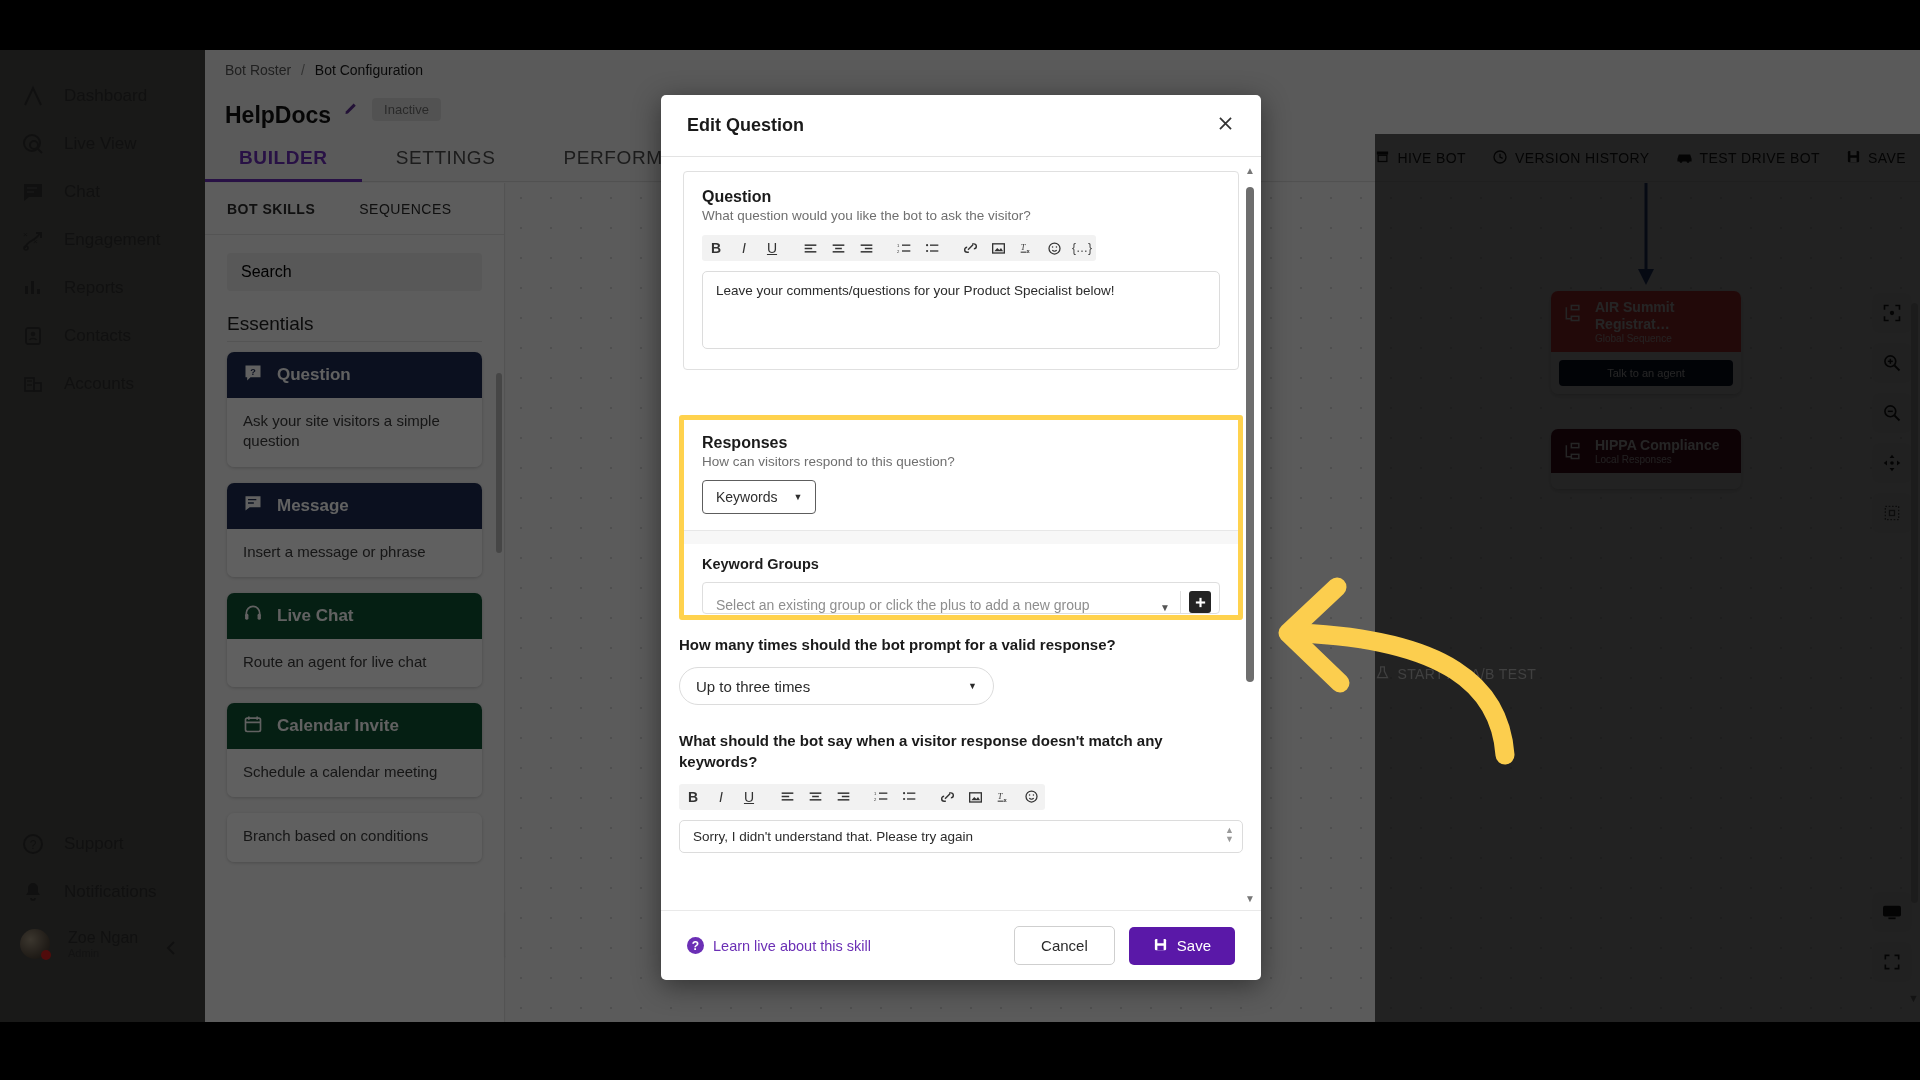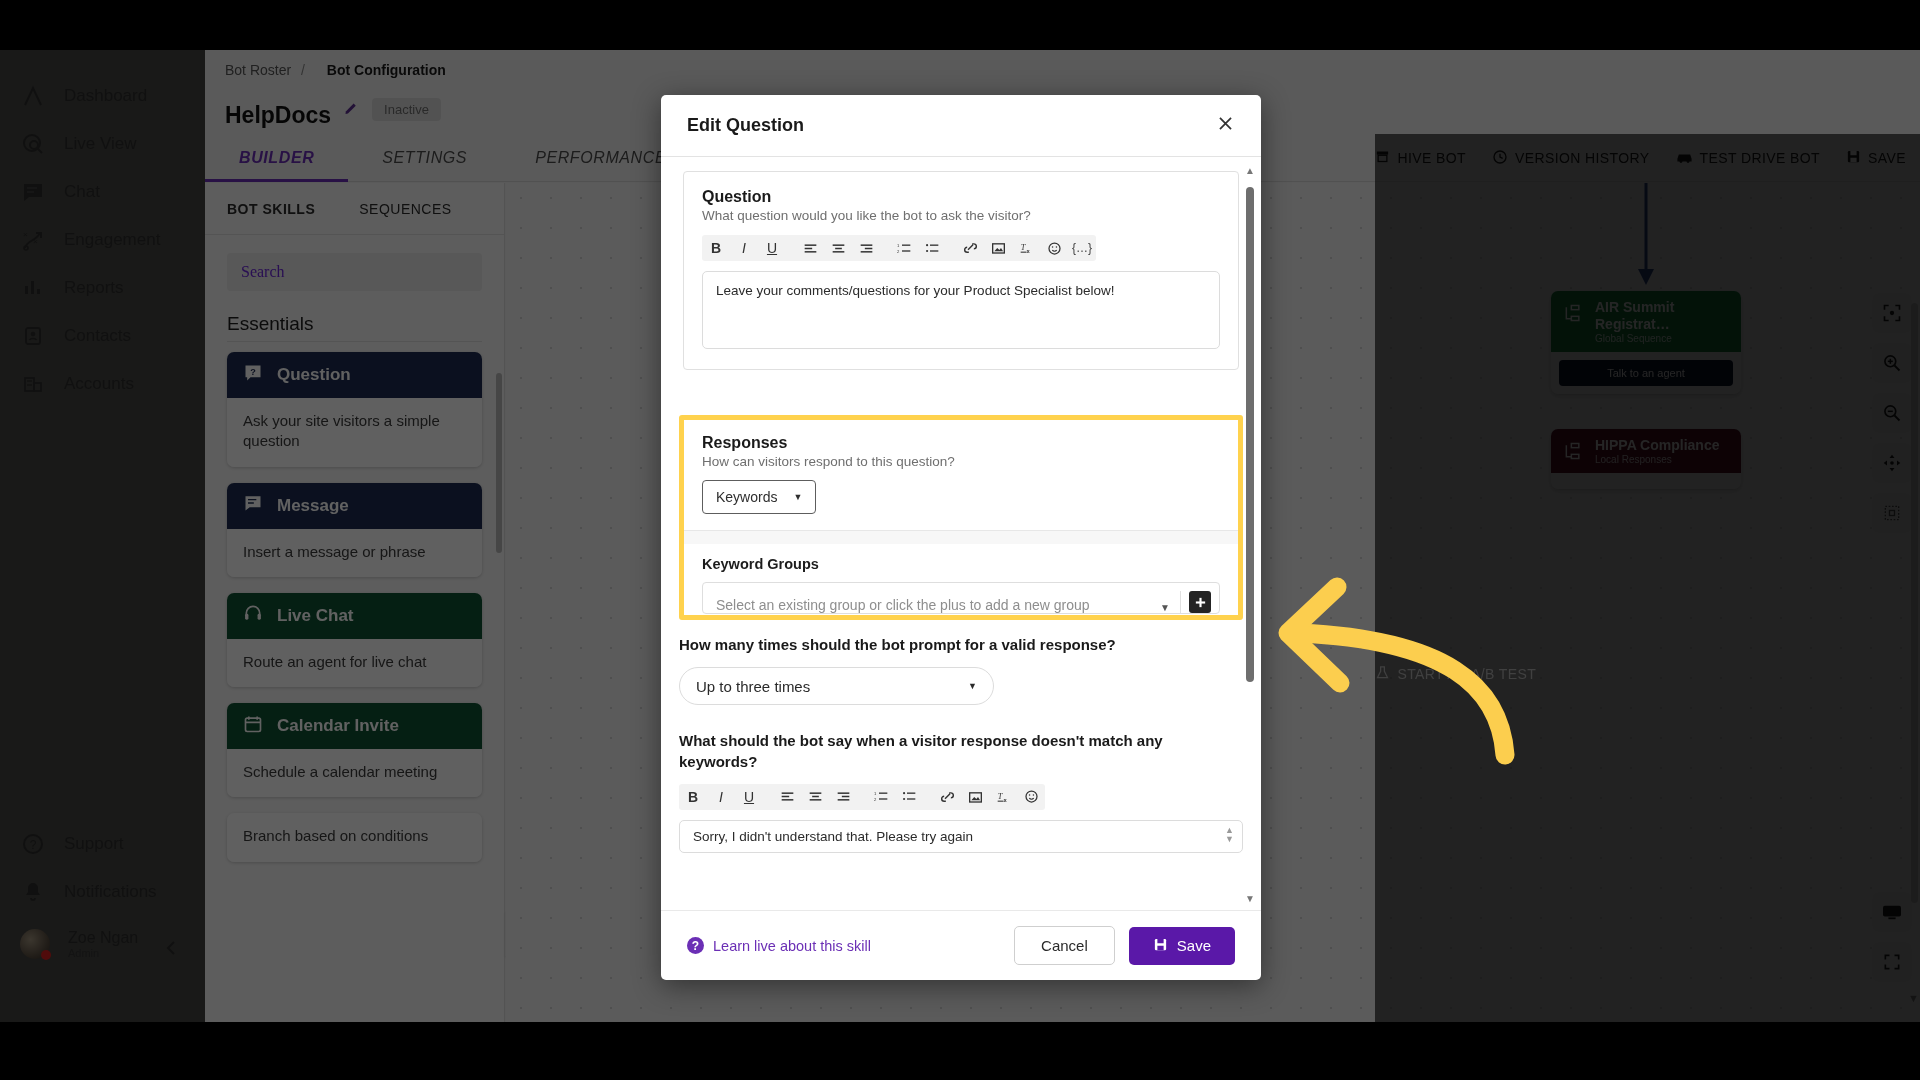--- a/index.html
+++ b/index.html
@@ -52,43 +52,43 @@
   .avatar-name { font-size: 16px; color:#2c2c2c; line-height: 1.15; }
   .avatar-role { font-size: 11px; color:#333; }
   .side-collapse {
     position:absolute; bottom: 10px; right: 26px;
     color:#2b2b2b; font-size: 20px;
   }
 
   
   .main { position:absolute; left:205px; top:50px; width:1715px; height:972px; background:#ededed; }
   .breadcrumb { position:absolute; left:20px; top:12px; font-size:14px; color:#555; }
-  .breadcrumb b { color:#1a1a1a; font-weight:700;margin-left:12px; }
+  .breadcrumb b { color:#1a1a1a; font-weight:400; }
   .breadcrumb .sep { color:#888; margin: 0 6px; }
   .bot-title-row { position:absolute; left:20px; top:40px; display:flex; align-items:center; gap:12px; }
   .bot-title { font-size:23px; font-weight:700; color:#111;margin-top:12px; }
   .pencil { color:#5b2d8e; }
   .chip { background:#d8d8d8; color:#6d6d6d; font-size:13px; padding:4px 12px; border-radius:4px; }
   .tabs { position:absolute; left:0; top:84px; width:100%; height:48px; border-bottom:1px solid #d5d5d5; display:flex; align-items:center; }
-  .tab { font-size:16px; letter-spacing:.6px; color:#4a4a4a; padding: 0 34px; height:48px; line-height:48px;font-style:italic; }
+  .tab { font-size:19px; letter-spacing:.6px; color:#4a4a4a; padding: 0 34px; height:48px; line-height:48px; }
   .tab.active { color:#6b2fb5; border-bottom:3px solid #6b2fb5; font-weight:600; }
   .topbar-actions { position:absolute; right:14px; top:84px; height:48px; display:flex; align-items:center; gap:26px; font-size:14px; letter-spacing:.4px; color:#1d1d1d; }
   .tba { display:flex; align-items:center; gap:7px; }
   .tba.dim { color:#a8a8a8; }
 
   .panel {
     position:absolute; left:0; top:133px; width:300px; bottom:0;
     background:#f3f3f3; border-right:1px solid #dadada;
   }
   .panel-tabs { display:flex; height:52px; align-items:center; border-bottom:1px solid #dcdcdc; }
   .ptab { font-size:14px; letter-spacing:.5px; padding:0 22px; color:#2a2a2a; }
   .ptab.active { font-weight:700; }
   .search {
     margin:18px 22px 0 22px; height:38px; background:#e6e6e6; border-radius:4px;
-    display:flex; align-items:center; padding-left:14px; color:#6d28d9; font-size:16px;font-family:Liberation Serif, serif;
+    display:flex; align-items:center; padding-left:14px; color:#000000; font-size:16px;
   }
   .group-title { margin: 22px 22px 6px 22px; font-size:19px; color:#1e1e1e; }
   .group-rule { margin: 0 22px; border-top:1px solid #dcdcdc; }
   .cards { padding: 10px 22px 0 22px; }
   .card { border-radius:7px; overflow:hidden; margin-bottom:16px; box-shadow:0 1px 3px rgba(0,0,0,.18); }
   .card-head { display:flex; align-items:center; gap:14px; height:46px; padding-left:16px; color:#fff; font-size:17px; font-weight:600; }
   .card-body { background:#fbfbfb; padding:13px 16px 15px 16px; font-size:15px; color:#3c3c3c; line-height:1.35; }
   .c-navy { background:#1e2c52; }
   .c-green { background:#0f5132; }
   .c-purple { background:#5c1b56; }
@@ -104,21 +104,21 @@
     background-image: radial-gradient(#cfcfcf 1.2px, transparent 1.2px);
     background-size: 30px 30px;
   }
   .node { position:absolute; border-radius:7px; overflow:hidden; box-shadow:0 2px 5px rgba(0,0,0,.2); width:190px; background:#efefef; }
   .node-head { padding:8px 10px 8px 44px; color:#fff; position:relative; }
   .node-head .nico { position:absolute; left:12px; top:12px; }
   .node-title { font-size:14px; font-weight:700; line-height:1.2; }
   .node-sub { font-size:10px; opacity:.85; }
   .node-body { padding:8px; }
   .node-pill { background:#0c1730; color:#fff; font-size:11px; text-align:center; padding:7px 4px; border-radius:4px; }
-  .n-navy .node-head { background:#15803d; }
+  .n-navy .node-head { background:#ef4444; }
   .n-maroon .node-head { background:#5a1026; }
   .conn { position:absolute; }
 
   .rtools { position:absolute; right:8px; top:110px; display:flex; flex-direction:column; gap:10px; align-items:center; }
   .rtool { width:40px; height:40px; border-radius:7px; background:#e7e7e7; display:flex; align-items:center; justify-content:center; color:#222; }
   .rtools-bottom { position:absolute; right:8px; bottom:40px; display:flex; flex-direction:column; gap:10px; align-items:center; }
   .canvas-scroll { position:absolute; right:2px; top:120px; width:7px; height:600px; background:#c2c2c2; border-radius:4px; }
   .canvas-scroll-arrow { position:absolute; right:1px; bottom:18px; color:#888; font-size:11px; }
 
   

